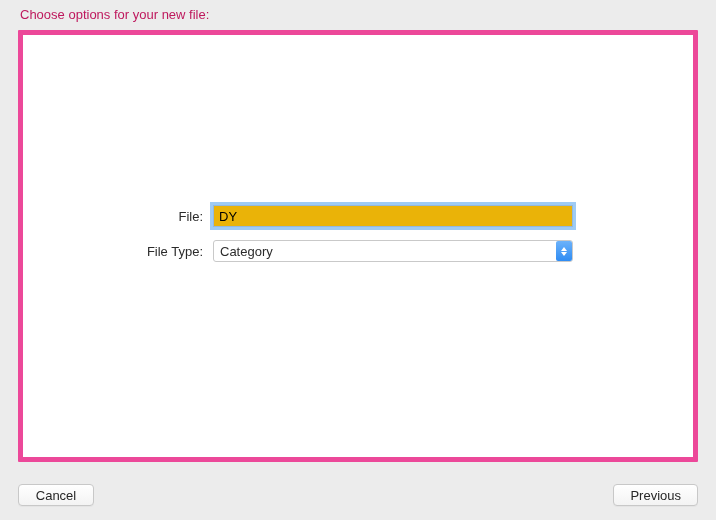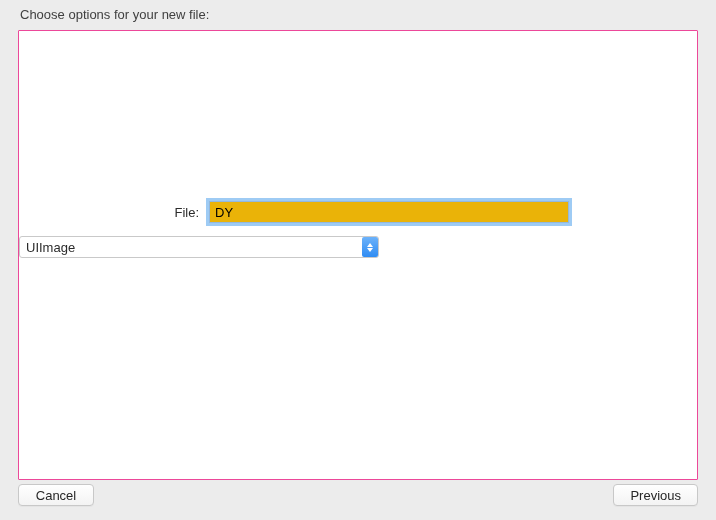--- a/index.html
+++ b/index.html
@@ -18,26 +18,26 @@
     }
     .dialog {
       display: flex;
       flex-direction: column;
       height: 100%;
       padding: 4px 18px 14px 18px;
     }
     .dialog-title {
       font-size: 13px;
       padding: 3px 0 8px 2px;
-      color: #404040;
+      color: #be185d;
     }
     .content-box {
       flex: 1;
       background: #ffffff;
-      border: 1px solid #ec4899;
+      border: 5px solid #ec4899;
       border-radius: 1px;
       position: relative;
     }
     .form-area {
       position: absolute;
       top: 170px;
       left: 0;
       right: 0;
       display: flex;
       flex-direction: column;
@@ -113,21 +113,21 @@
       border-right: 3.5px solid transparent;
     }
     .arrow-up {
       border-bottom: 4px solid #fff;
     }
     .arrow-down {
       border-top: 4px solid #fff;
     }
     .button-bar {
       display: flex;
-      padding-top: 4px;
+      padding-top: 22px;
       align-items: center;
     }
     .spacer { flex: 1; }
     .btn {
       height: 22px;
       min-width: 76px;
       padding: 0 16px;
       border-radius: 4px;
       border: 1px solid #c8c8c8;
       background: linear-gradient(to bottom, #ffffff, #f3f3f3);
@@ -157,23 +157,24 @@
     <div class="form-area">
 
       <div class="form-row">
         <div class="form-label">File:</div>
         <div class="form-field">
           <input type="text" class="text-input focused" value="DY" style="">
         </div>
       </div>
 
       <div class="form-row">
+        <div class="form-label">File Type:</div>
         <div class="form-field">
           <div class="select-wrap">
-            <div class="select-value">UIImage</div>
+            <div class="select-value">Category</div>
             <div class="select-arrows blue-stepper">
               <div class="arrow-up"></div>
               <div class="arrow-down"></div>
             </div>
           </div>
         </div>
       </div>
 
 
     </div>

